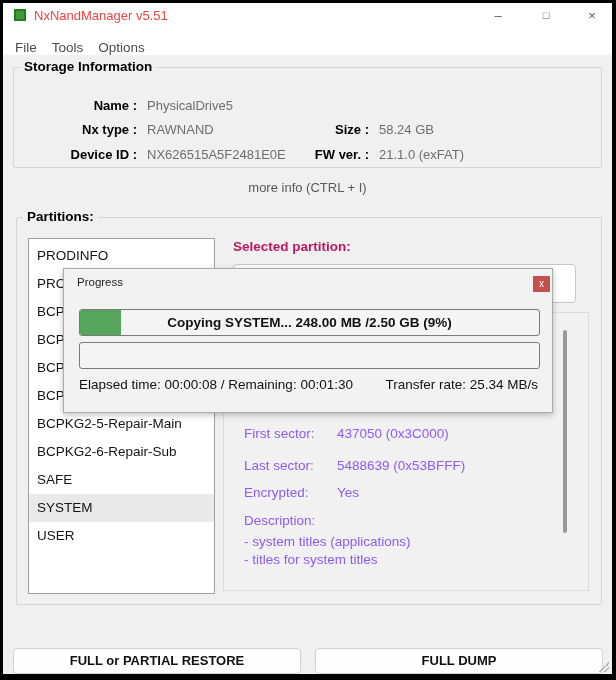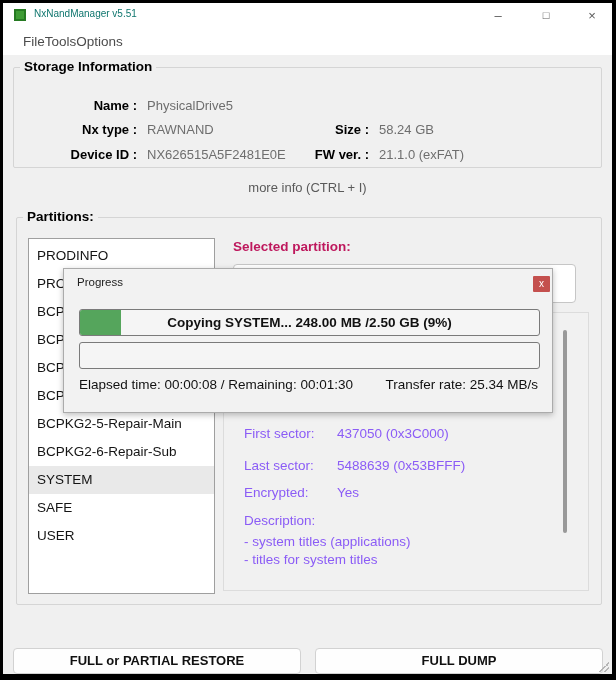--- a/index.html
+++ b/index.html
@@ -3,28 +3,28 @@
 <meta charset="utf-8">
 <style>
   * { margin:0; padding:0; box-sizing:border-box; }
   html,body { width:616px; height:680px; }
   body { font-family:"Liberation Sans", sans-serif; background:#000; position:relative; }
   .frame { position:absolute; left:3px; top:3px; right:4px; bottom:6px; background:#f0f0f0; overflow:hidden; }
 
   
   .titlebar { position:absolute; left:0; top:0; width:100%; height:25px; background:#fff; }
   .app-icon { position:absolute; left:11px; top:6px; width:12px; height:12px; background:#3f9c35; border:2px solid #267a22; }
-  .app-title { position:absolute; left:31px; top:5px; font-size:10px; color:#0f766e; }
+  .app-title { position:absolute; left:31px; top:5px; font-size:13px; color:#ef4444; }
   .win-btn { position:absolute; top:0; width:34px; height:25px; text-align:center; line-height:25px; color:#5a5a5a; font-size:13px; }
   .btn-min { left:478px; }
   .btn-max { left:526px; font-size:11px; }
   .btn-close { left:572px; font-size:13px; }
 
   
-  .menubar { position:absolute; left:0; top:25px; width:100%; height:27px; background:#fff; display:flex; align-items:center; padding-left:20px; }
+  .menubar { position:absolute; left:0; top:25px; width:100%; height:27px; background:#fff; display:flex; align-items:flex-end; padding-left:12px; gap:15px; }
   .menu-item { font-size:13.5px; color:#4c4c4c; }
 
   
   .groupbox { position:absolute; border:1px solid #d5d5d5; border-radius:2px; }
   .legend { position:absolute; top:-9px; left:6px; background:#f0f0f0; padding:0 4px; font-weight:bold; font-size:13.5px; color:#000; }
 
   .gb-storage { left:10px; top:64px; width:589px; height:101px; }
   .f-row { position:absolute; height:16px; font-size:13px; line-height:16px; }
   .f-label { position:absolute; left:0; top:0; width:123px; text-align:right; font-weight:600; color:#000; }
   .f-value { position:absolute; left:133px; top:0; color:#6e6e6e; white-space:nowrap; }
@@ -116,22 +116,22 @@
 
   <div class="listbox">
       <div class="list-item">PRODINFO</div>
       <div class="list-item">PRODINFOF</div>
       <div class="list-item">BCPKG2-1-Normal-Main</div>
       <div class="list-item">BCPKG2-2-Normal-Sub</div>
       <div class="list-item">BCPKG2-3-SafeMode-Main</div>
       <div class="list-item">BCPKG2-4-SafeMode-Sub</div>
       <div class="list-item">BCPKG2-5-Repair-Main</div>
       <div class="list-item">BCPKG2-6-Repair-Sub</div>
+      <div class="list-item">SAFE</div>
       <div class="list-item selected">SYSTEM</div>
-      <div class="list-item">SAFE</div>
       <div class="list-item">USER</div>
     </div>
 
   <div class="sel-title">Selected partition:</div>
   <div class="combo"></div>
   <div class="detail-panel">
     <div class="d-row" style="top:113px; width:100%;">
       <span class="d-label">First sector:</span>
       <span class="d-value">437050 (0x3C000)</span>
     </div>

